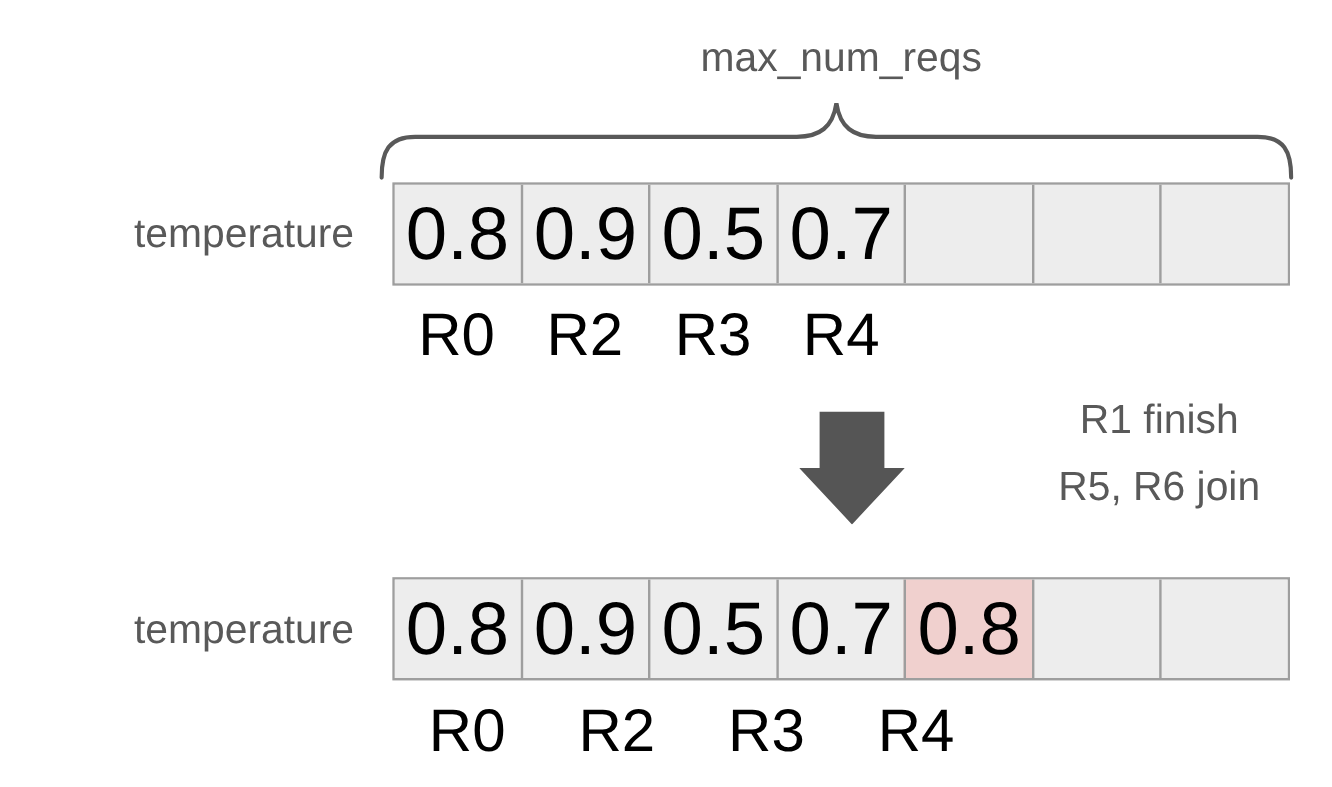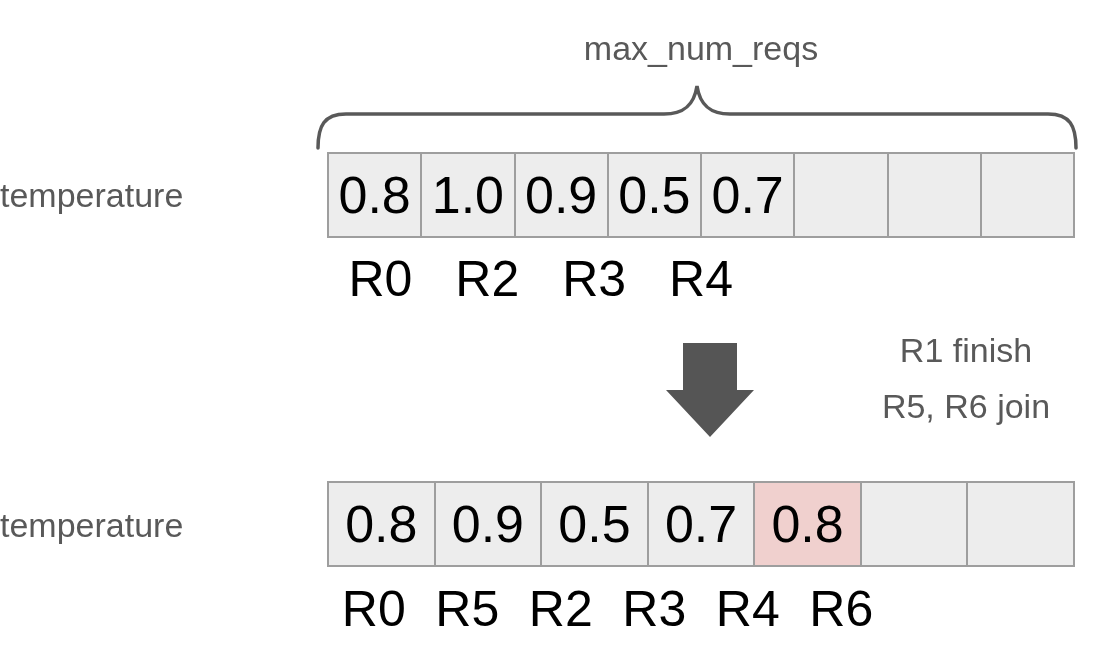--- a/index.html
+++ b/index.html
@@ -32,41 +32,42 @@
     position: absolute;
     left: 316px;
     top: 84px;
     width: 762px;
     height: 66px;
   }
   .axis-label {
     position: absolute;
     left: 0;
     width: 295px;
+    text-align: right;
   }
   .axis-label.row-before { top: 170px; }
   .axis-label.row-after  { top: 500px; }
   .cells {
     position: absolute;
     left: 327px;
     width: 748px;
     height: 86px;
     display: flex;
     box-sizing: border-box;
     border: 2px solid var(--cell-border, #9e9e9e);
     background: var(--cell-bg, #ededed);
   }
   .cells.row-before { top: 152px; }
   .cells.row-after  { top: 481px; }
   .cell {
     flex: 1 1 0;
     display: flex;
     align-items: center;
     justify-content: center;
-    font-size: 52px;
+    font-size: 62px;
     color: var(--value-text, #000000);
     background: var(--cell-bg, #ededed);
     box-sizing: border-box;
   }
   .cell + .cell {
     border-left: 2px solid var(--cell-border, #9e9e9e);
   }
   .cell.highlight {
     background: var(--highlight-bg, #f0d0ce);
   }
@@ -114,21 +115,20 @@
   <div class="gray-text brace-label">max_num_reqs</div>
 
   <svg class="brace-svg" viewBox="0 0 762 66" aria-hidden="true">
     <path d="M 2 64 C 2 42, 8 30, 30 30 L 348 30 C 367 30, 378 22, 381 2 C 384 22, 395 30, 414 30 L 732 30 C 754 30, 760 42, 760 64" fill="none" stroke="#595959" stroke-width="3.5" stroke-linecap="round"></path>
   </svg>
 
   <div class="gray-text axis-label row-before">temperature</div>
 
   <div class="cells row-before">
       <div class="cell">0.8</div>
-      <div class="cell">1.0</div>
       <div class="cell">0.9</div>
       <div class="cell">0.5</div>
       <div class="cell">0.7</div>
       <div class="cell"></div>
       <div class="cell"></div>
       <div class="cell"></div>
     </div>
 
   <div class="req-labels row-before">
       <div class="req-label">R0</div>
@@ -156,22 +156,20 @@
       <div class="cell">0.9</div>
       <div class="cell">0.5</div>
       <div class="cell">0.7</div>
       <div class="cell highlight">0.8</div>
       <div class="cell"></div>
       <div class="cell"></div>
     </div>
 
   <div class="req-labels row-after">
       <div class="req-label">R0</div>
-      <div class="req-label">R5</div>
       <div class="req-label">R2</div>
       <div class="req-label">R3</div>
       <div class="req-label">R4</div>
-      <div class="req-label">R6</div>
       <div class="req-label"></div>
       <div class="req-label"></div>
     </div>
 
 </div>
 
 </body></html>

